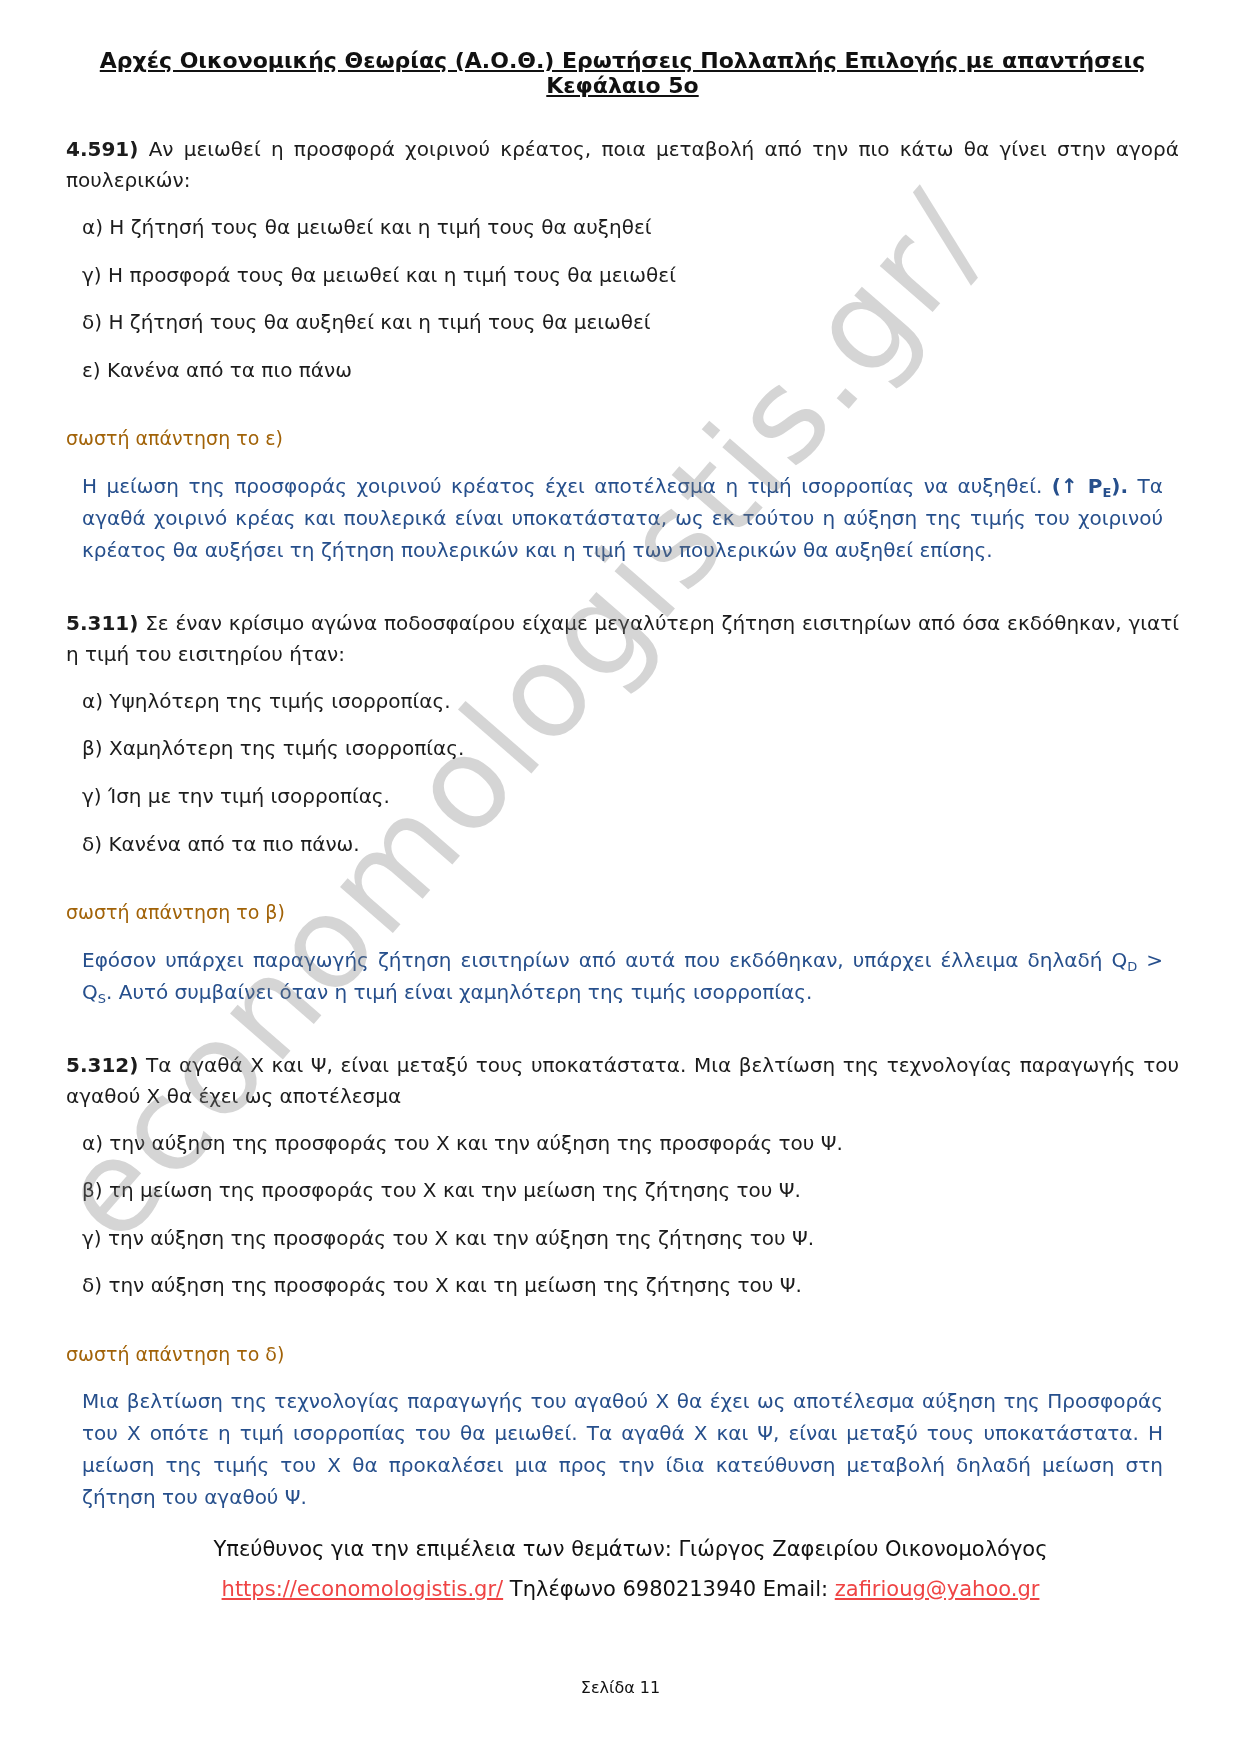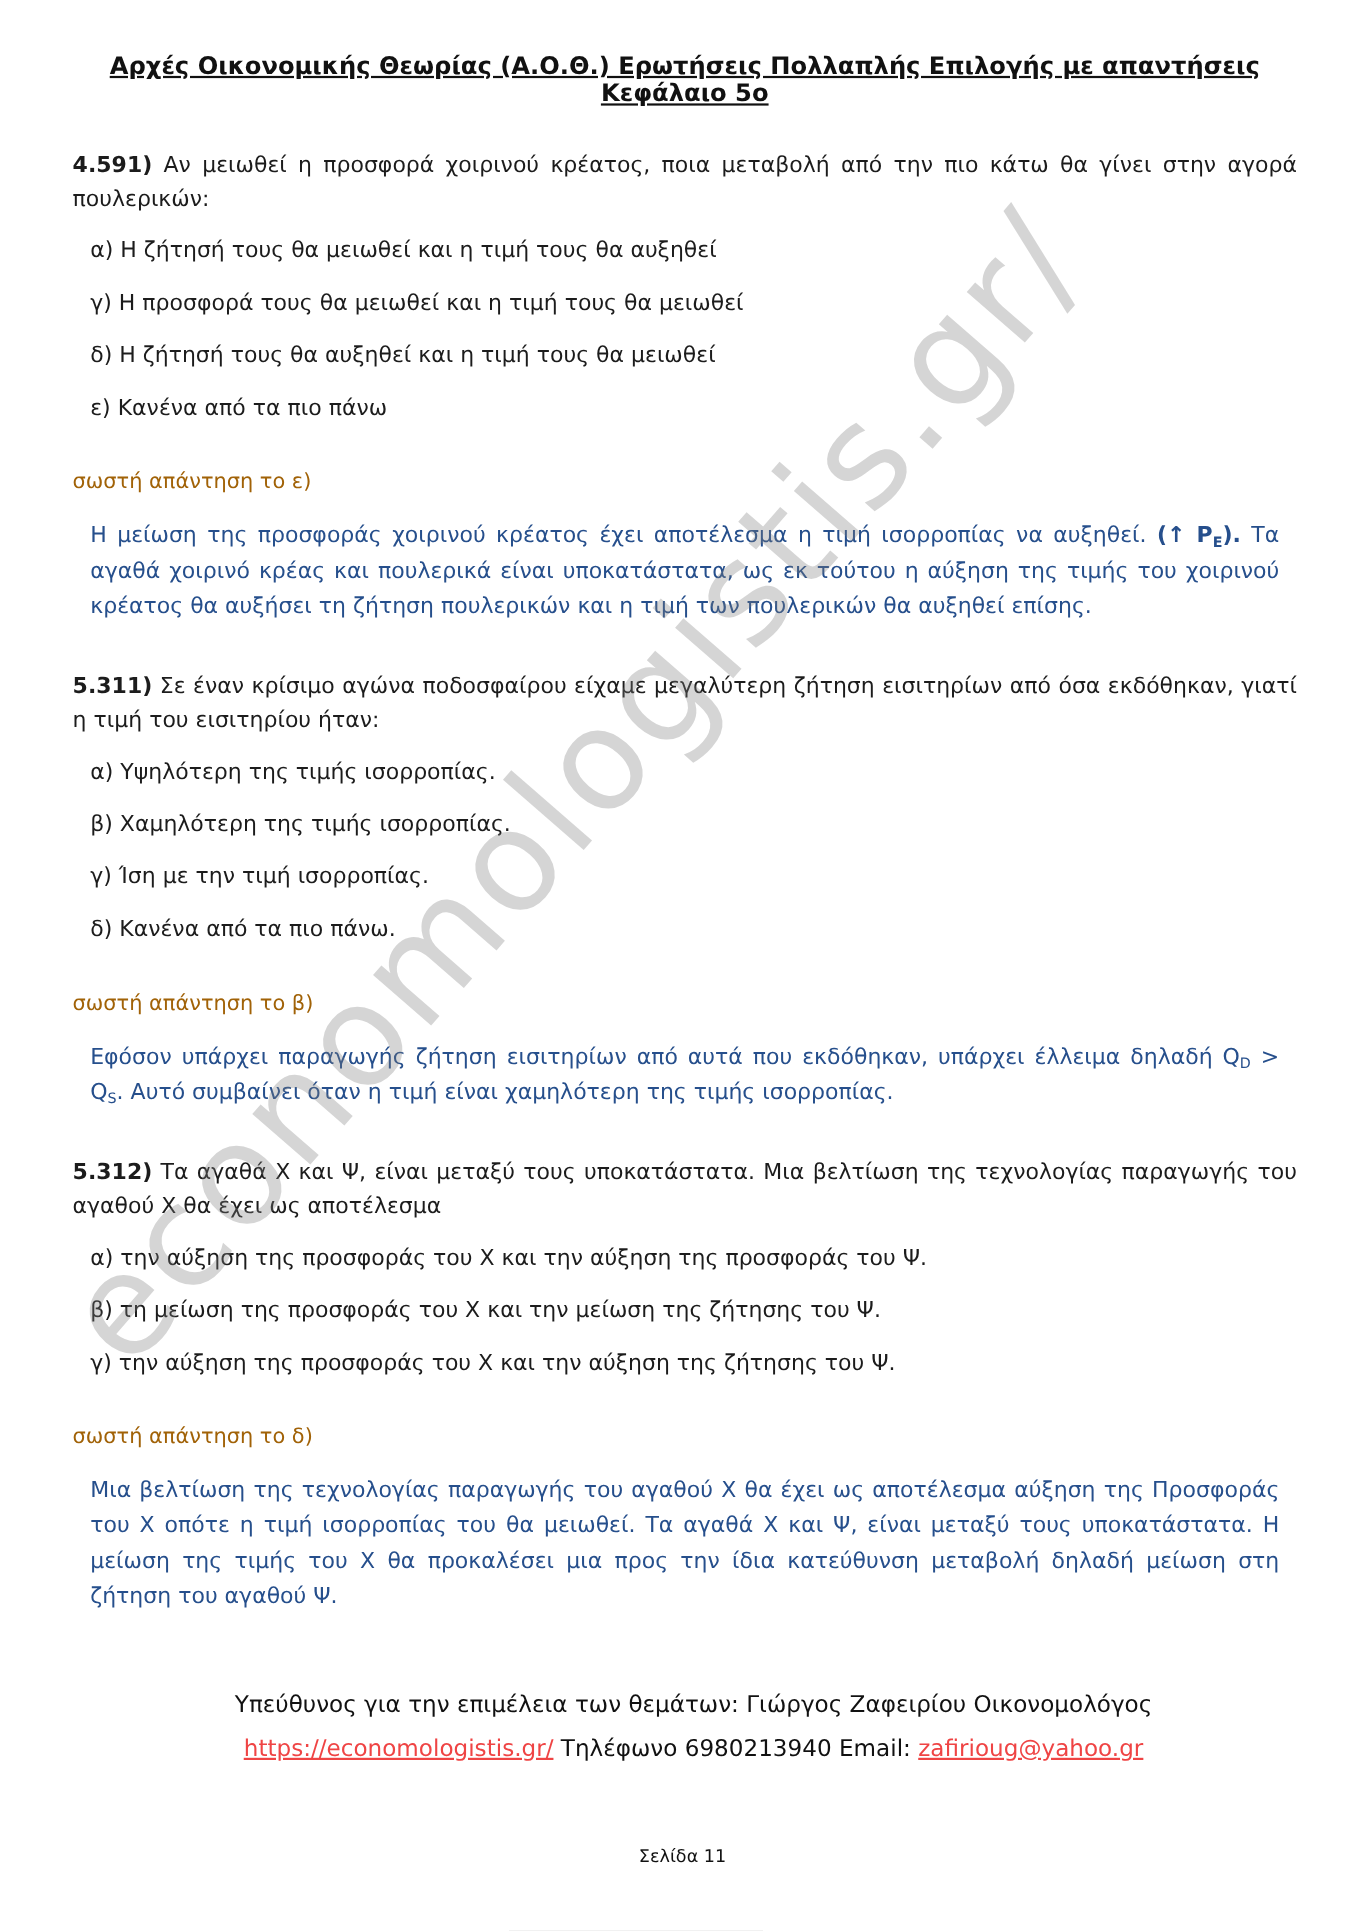--- a/index.html
+++ b/index.html
@@ -103,20 +103,21 @@
       <p class="opt">δ) Κανένα από τα πιο πάνω.</p>
       <p class="alabel">σωστή απάντηση το β)</p>
       <p class="atext"><span>Εφόσον υπάρχει παραγωγής ζήτηση εισιτηρίων από αυτά που εκδόθηκαν, υπάρχει έλλειμα δηλαδή </span><span><span>Q</span><sub>D</sub><span> &gt; </span><span>Q</span><sub>S</sub><span>.</span></span><span> Αυτό συμβαίνει όταν η τιμή είναι χαμηλότερη της τιμής ισορροπίας.</span></p>
     </section>
 
     <section class="qblock">
       <p class="qtext"><b class="qnum">5.312)</b> <span>Τα αγαθά Χ και Ψ, είναι μεταξύ τους υποκατάστατα. Μια βελτίωση της τεχνολογίας παραγωγής του αγαθού Χ θα έχει ως αποτέλεσμα</span></p>
       <p class="opt">α) την αύξηση της προσφοράς του Χ και την αύξηση της προσφοράς του Ψ.</p>
       <p class="opt">β) τη μείωση της προσφοράς του Χ και την μείωση της ζήτησης του Ψ.</p>
       <p class="opt">γ) την αύξηση της προσφοράς του Χ και την αύξηση της ζήτησης του Ψ.</p>
+      <p class="opt">δ) την αύξηση της προσφοράς του Χ και τη μείωση της ζήτησης του Ψ.</p>
       <p class="alabel">σωστή απάντηση το δ)</p>
       <p class="atext"><span>Μια βελτίωση της τεχνολογίας παραγωγής του αγαθού Χ θα έχει ως αποτέλεσμα αύξηση της Προσφοράς του Χ οπότε η τιμή ισορροπίας του θα μειωθεί. Τα αγαθά Χ και Ψ, είναι μεταξύ τους υποκατάστατα. Η μείωση της τιμής του Χ θα προκαλέσει μια προς την ίδια κατεύθυνση μεταβολή δηλαδή μείωση στη ζήτηση του αγαθού Ψ.</span></p>
     </section>
 
   </div>
 
   <div class="watermark">economologistis.gr/</div>
 
   <div class="footer">
     <p>Υπεύθυνος για την επιμέλεια των θεμάτων: Γιώργος Ζαφειρίου Οικονομολόγος</p>

